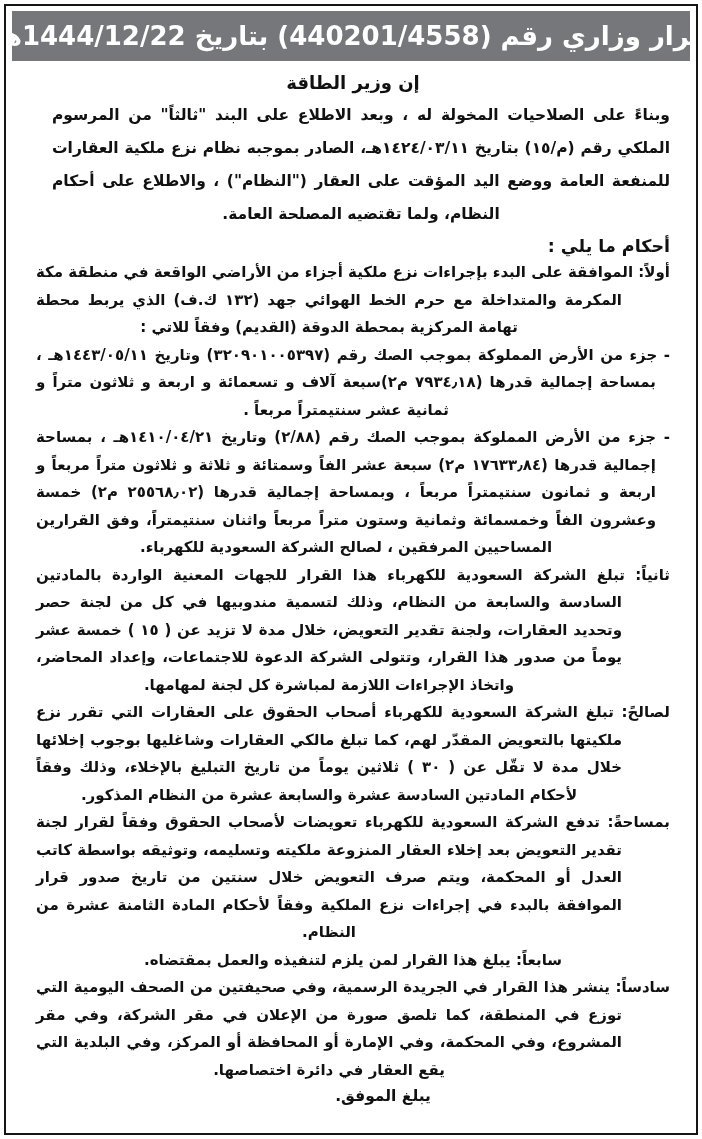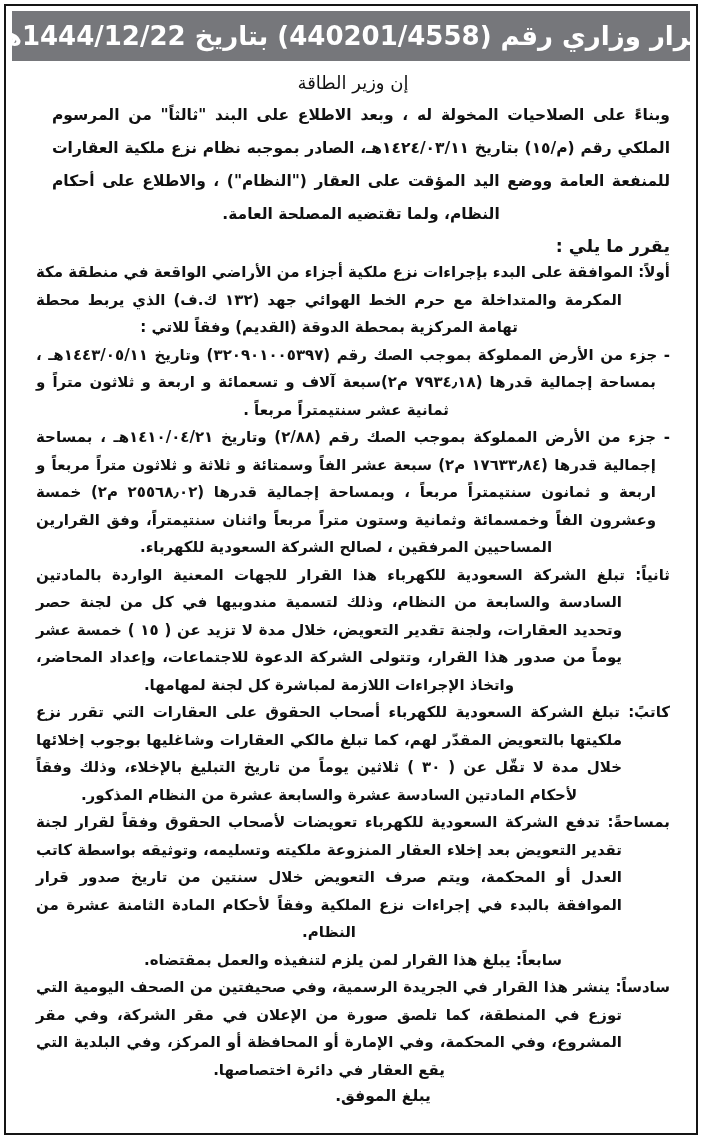--- a/index.html
+++ b/index.html
@@ -14,21 +14,21 @@
     border:2px solid #151515;overflow:hidden;background:#ffffff;
   }
   .band{
     margin:5px 6px 0 6px;height:50px;
     display:flex;align-items:center;justify-content:center;
     font-weight:bold;font-size:26px;letter-spacing:0;
     white-space:nowrap;
   }
   .content{padding:0 26px 0 30px;color:#111111;}
   .salutation{
-    text-align:center;font-weight:normal;font-size:18px;
+    text-align:center;font-weight:bold;font-size:18px;
     margin:11px 0 2px 0;
   }
   .preamble{
     font-weight:bold;font-size:15.5px;line-height:33px;
     text-align:justify;text-align-last:center;
     margin:6px 0 2px 16px;
   }
   .decree-intro{
     font-weight:bold;font-size:17.5px;text-align:right;
     margin:5px 0 3px 0;
@@ -55,28 +55,28 @@
     <div class="band" style="background: rgb(118, 119, 123); color: rgb(255, 255, 255);">
       <span>قرار وزاري رقم (440201/4558) بتاريخ 1444/12/22هـ</span>
     </div>
 
     <div class="content">
 
       <div class="salutation">إن وزير الطاقة</div>
 
       <p class="preamble">وبناءً على الصلاحيات المخولة له ، وبعد الاطلاع على البند "ثالثاً" من المرسوم الملكي رقم (م/١٥) بتاريخ ١٤٢٤/٠٣/١١هـ، الصادر بموجبه نظام نزع ملكية العقارات للمنفعة العامة ووضع اليد المؤقت على العقار ("النظام") ، والاطلاع على أحكام النظام، ولما تقتضيه المصلحة العامة.</p>
 
-      <div class="decree-intro">يقرر ما يلي :</div>
+      <div class="decree-intro">أحكام ما يلي :</div>
 
       <div class="items">
           <p class="item"><span class="lbl">أولاً:</span> الموافقة على البدء بإجراءات نزع ملكية أجزاء من الأراضي الواقعة في منطقة مكة المكرمة والمتداخلة مع حرم الخط الهوائي جهد (١٣٢ ك.ف) الذي يربط محطة تهامة المركزية بمحطة الدوقة (القديم) وفقاً للاتي :</p>
           <p class="item sub"><span class="lbl">-</span> جزء من الأرض المملوكة بموجب الصك رقم (٣٢٠٩٠١٠٠٥٣٩٧) وتاريخ ١٤٤٣/٠٥/١١هـ ، بمساحة إجمالية قدرها (٧٩٣٤٫١٨ م٢)سبعة آلاف و تسعمائة و اربعة و ثلاثون متراً و ثمانية عشر سنتيمتراً مربعاً .</p>
           <p class="item sub"><span class="lbl">-</span> جزء من الأرض المملوكة بموجب الصك رقم (٢/٨٨) وتاريخ ١٤١٠/٠٤/٢١هـ ، بمساحة إجمالية قدرها (١٧٦٣٣٫٨٤ م٢) سبعة عشر الفاً وسمتائة و ثلاثة و ثلاثون متراً مربعاً و اربعة و ثمانون سنتيمتراً مربعاً ، وبمساحة إجمالية قدرها (٢٥٥٦٨٫٠٢ م٢) خمسة وعشرون الفاً وخمسمائة وثمانية وستون متراً مربعاً واثنان سنتيمتراً، وفق القرارين المساحيين المرفقين ، لصالح الشركة السعودية للكهرباء.</p>
           <p class="item"><span class="lbl">ثانياً:</span> تبلغ الشركة السعودية للكهرباء هذا القرار للجهات المعنية الواردة بالمادتين السادسة والسابعة من النظام، وذلك لتسمية مندوبيها في كل من لجنة حصر وتحديد العقارات، ولجنة تقدير التعويض، خلال مدة لا تزيد عن ( ١٥ ) خمسة عشر يوماً من صدور هذا القرار، وتتولى الشركة الدعوة للاجتماعات، وإعداد المحاضر، واتخاذ الإجراءات اللازمة لمباشرة كل لجنة لمهامها.</p>
-          <p class="item"><span class="lbl">كاتبً:</span> تبلغ الشركة السعودية للكهرباء أصحاب الحقوق على العقارات التي تقرر نزع ملكيتها بالتعويض المقدّر لهم، كما تبلغ مالكي العقارات وشاغليها بوجوب إخلائها خلال مدة لا تقّل عن ( ٣٠ ) ثلاثين يوماً من تاريخ التبليغ بالإخلاء، وذلك وفقاً لأحكام المادتين السادسة عشرة والسابعة عشرة من النظام المذكور.</p>
+          <p class="item"><span class="lbl">لصالحً:</span> تبلغ الشركة السعودية للكهرباء أصحاب الحقوق على العقارات التي تقرر نزع ملكيتها بالتعويض المقدّر لهم، كما تبلغ مالكي العقارات وشاغليها بوجوب إخلائها خلال مدة لا تقّل عن ( ٣٠ ) ثلاثين يوماً من تاريخ التبليغ بالإخلاء، وذلك وفقاً لأحكام المادتين السادسة عشرة والسابعة عشرة من النظام المذكور.</p>
           <p class="item"><span class="lbl">بمساحةً:</span> تدفع الشركة السعودية للكهرباء تعويضات لأصحاب الحقوق وفقاً لقرار لجنة تقدير التعويض بعد إخلاء العقار المنزوعة ملكيته وتسليمه، وتوثيقه بواسطة كاتب العدل أو المحكمة، ويتم صرف التعويض خلال سنتين من تاريخ صدور قرار الموافقة بالبدء في إجراءات نزع الملكية وفقاً لأحكام المادة الثامنة عشرة من النظام.</p>
           <p class="item"><span class="lbl">سابعاً:</span> يبلغ هذا القرار لمن يلزم لتنفيذه والعمل بمقتضاه.</p>
           <p class="item"><span class="lbl">سادساً:</span> ينشر هذا القرار في الجريدة الرسمية، وفي صحيفتين من الصحف اليومية التي توزع في المنطقة، كما تلصق صورة من الإعلان في مقر الشركة، وفي مقر المشروع، وفي المحكمة، وفي الإمارة أو المحافظة أو المركز، وفي البلدية التي يقع العقار في دائرة اختصاصها.</p>
         </div>
 
       <div class="closing">يبلغ الموفق.</div>
 
     </div>
   </div>
 </div>

